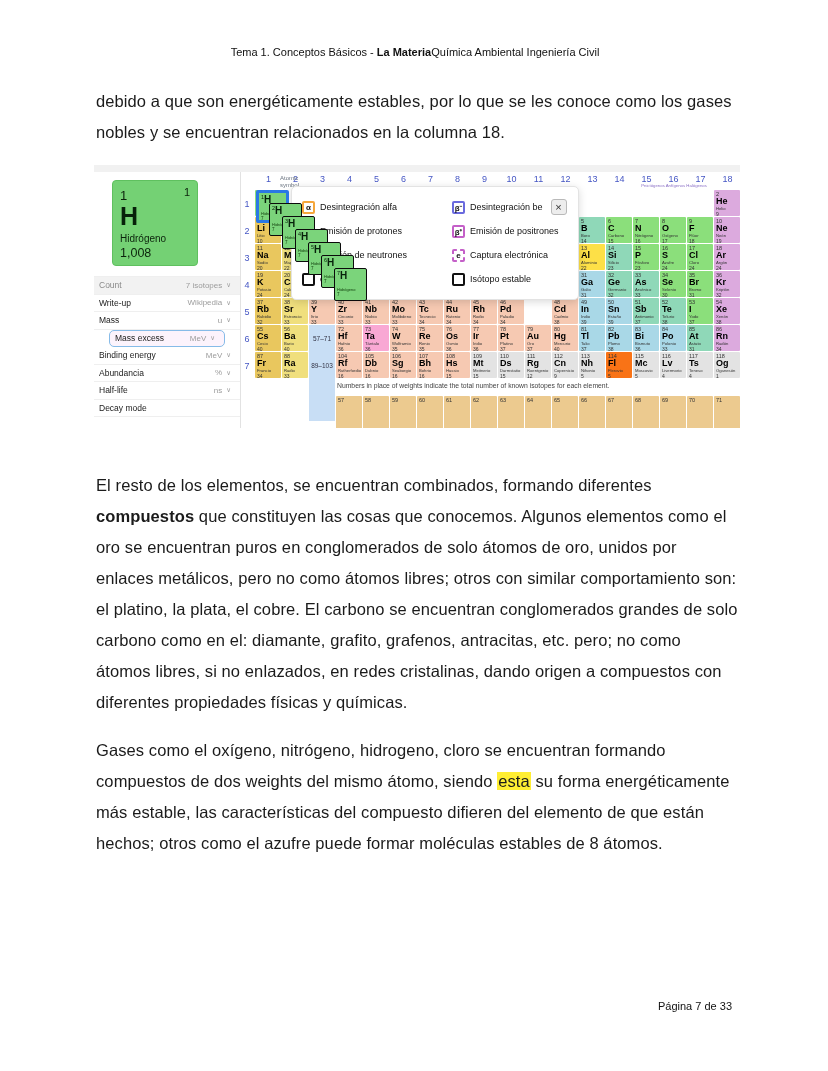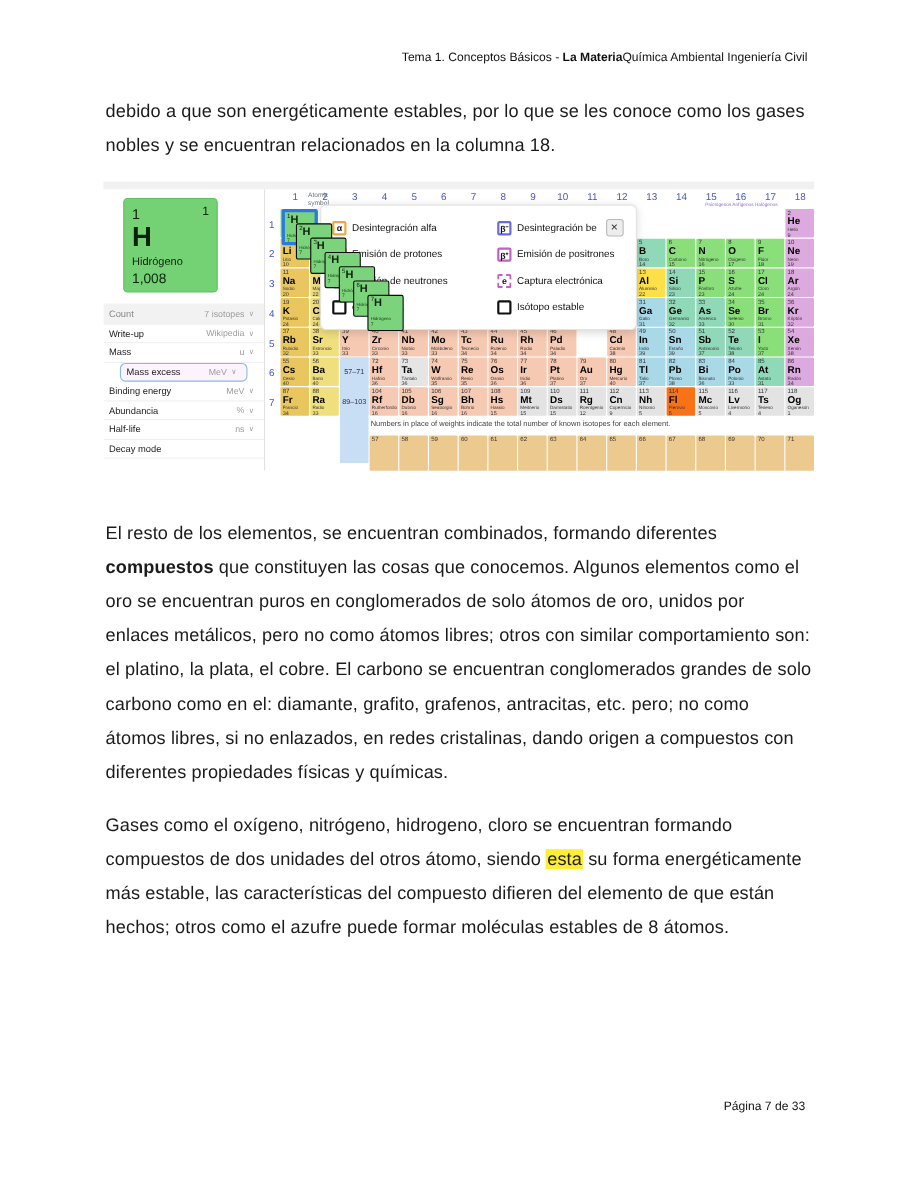--- a/index.html
+++ b/index.html
@@ -1,20 +1,20 @@
 <!DOCTYPE html>
 <html><head>
 <meta charset="utf-8">
 <style>
   html,body{margin:0;padding:0;background:#fff;}
   .page{position:relative;width:828px;height:1071px;background:#fff;overflow:hidden;
         font-family:"Liberation Sans",sans-serif;color:#1b1b1b;}
   
   .page-header{position:absolute;top:46px;left:96px;right:94px;display:flex;
-        justify-content:flex-end;font-size:11px;color:#111;}
+        justify-content:center;font-size:11px;color:#111;}
   .page-footer{position:absolute;top:1000px;right:96px;font-size:11px;color:#111;}
   
   .content{position:absolute;left:96px;top:86px;width:642px;}
   .body-text{font-size:16.5px;line-height:31px;margin:0 0 17px 0;letter-spacing:.1px;}
   .body-text .hl{background:#ffee33;padding:0 1px;}
   .caption{text-align:center;font-size:16px;margin:6px 0 14px 0;color:#1b1b1b;}
   .caption .cap-note{font-size:11px;}
   
   .figure{position:relative;width:646px;height:256px;margin:0 0 42px -2px;
         border-top:7px solid #f1f1f1;background:#fff;overflow:hidden;}
@@ -512,21 +512,21 @@
               <div class="c-sym">Ba</div>
               <div class="c-name">Bario</div>
               <div class="c-count">40</div>
             </div>
             <div class="cell" style="background: rgb(246, 201, 178); grid-area: 6 / 4;">
               <span class="c-num">72</span>
               <div class="c-sym">Hf</div>
               <div class="c-name">Hafnio</div>
               <div class="c-count">36</div>
             </div>
-            <div class="cell" style="background: #e5e5e5; grid-area: 6 / 5;">
+            <div class="cell" style="background: #f9a8d4; grid-area: 6 / 5;">
               <span class="c-num">73</span>
               <div class="c-sym">Ta</div>
               <div class="c-name">Tántalo</div>
               <div class="c-count">36</div>
             </div>
             <div class="cell" style="background: rgb(246, 201, 178); grid-area: 6 / 6;">
               <span class="c-num">74</span>
               <div class="c-sym">W</div>
               <div class="c-name">Wolframio</div>
               <div class="c-count">35</div>
@@ -797,18 +797,18 @@
               <div class="iso-top"><sup class="iso-mass">7</sup>H</div>
               <div class="iso-name">Hidrógeno</div>
               <div class="iso-count">7</div>
             </div>
           </div>
       </div>
 
     </div>
 
     <p class="body-text"><span>El resto de los elementos, se encuentran combinados, formando diferentes </span><span style="font-weight: 700;">compuestos</span><span> que constituyen las cosas que conocemos. Algunos elementos como el oro se encuentran puros en conglomerados de solo átomos de oro, unidos por enlaces metálicos, pero no como átomos libres; otros con similar comportamiento son: el platino, la plata, el cobre. El carbono se encuentran conglomerados grandes de solo carbono como en el: diamante, grafito, grafenos, antracitas, etc. pero; no como átomos libres, si no enlazados, en redes cristalinas, dando origen a compuestos con diferentes propiedades físicas y químicas.</span></p>
-    <p class="body-text"><span>Gases como el oxígeno, nitrógeno, hidrogeno, cloro se encuentran formando compuestos de dos unidades del otros átomo, siendo </span><span class="hl">esta</span><span> su forma energéticamente más estable, las características del compuesto difieren del elemento de que están hechos; otros como el azufre puede formar moléculas estables de 8 átomos.</span></p>
+    <p class="body-text"><span>Gases como el oxígeno, nitrógeno, hidrogeno, cloro se encuentran formando compuestos de dos weights del mismo átomo, siendo </span><span class="hl">esta</span><span> su forma energéticamente más estable, las características del compuesto difieren del elemento de que están hechos; otros como el azufre puede formar moléculas estables de 8 átomos.</span></p>
   </div>
 
   <div class="page-footer">Página 7 de 33</div>
 
 </div>
 
 </body></html>

